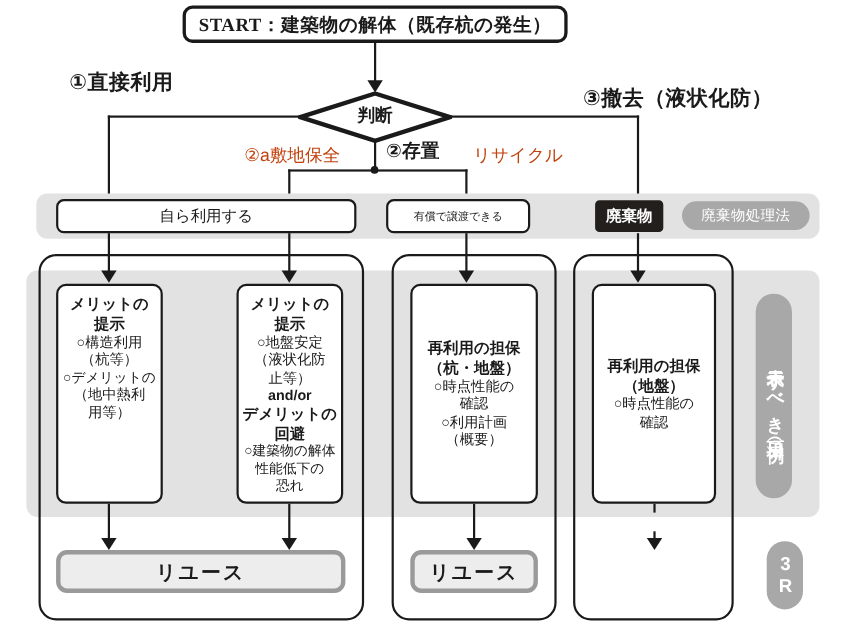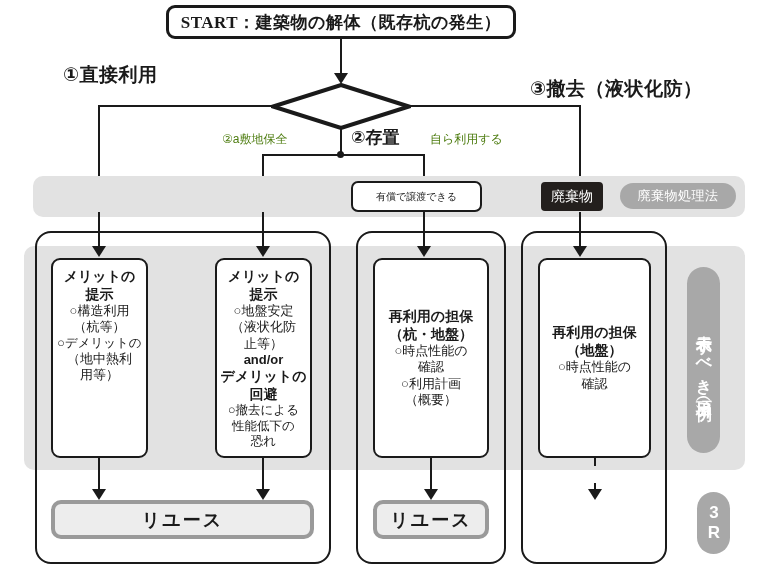--- a/index.html
+++ b/index.html
@@ -36,21 +36,21 @@
     background:#fff;
     display:flex;align-items:center;justify-content:center;
     box-sizing:border-box;
   }
   .darkbox{
     position:absolute;
     border:2px solid #231f1d;
     border-radius:4px;
     background:#231f1d;
     color:#fff;
-    font-weight:normal;
+    font-weight:bold;
     display:flex;align-items:center;justify-content:center;
     box-sizing:border-box;
   }
   .pill{
     position:absolute;
     background:#a8a8a8;
     color:#fff;
     border-radius:999px;
     display:flex;align-items:center;justify-content:center;
     font-weight:normal;
@@ -118,71 +118,77 @@
   .vline{position:absolute;background:#1a1a1a;width:2px;}
   .hline{position:absolute;background:#1a1a1a;height:2px;}
   .arrowhead{
     position:absolute;
     width:0;height:0;
     border-left:7px solid transparent;
     border-right:7px solid transparent;
     border-top:11px solid #1a1a1a;
   }
   .dot{position:absolute;width:7px;height:7px;border-radius:50%;background:#1a1a1a;}
-  .difflabel{position:absolute;font-size:12px;color:#4d7c0f;}
+  .difflabel{position:absolute;font-size:16px;color:#c2410c;}
   .biglabel{position:absolute;font-size:19px;font-weight:bold;letter-spacing:.5px;}
   .midlabel{position:absolute;font-size:17px;font-weight:bold;}
 </style>
 </head>
 <body>
 
 <div id="stage">
 
   <div class="startbox" style="left:166px;top:5px;width:350px;height:34px;font-size:17px;">
     <span>START：建築物の解体（既存杭の発生）</span>
   </div>
 
   <div class="vline" style="left:340px;top:39px;height:36px;"></div>
   <div class="arrowhead" style="left:334px;top:73px;"></div>
 
   <svg class="abs" style="left:271px;top:83px;" width="140" height="47" viewBox="0 0 140 47">
     <polygon points="70,2 138,23.5 70,45 2,23.5" fill="#ffffff" stroke="#1a1a1a" stroke-width="4"></polygon>
   </svg>
+  <div class="abs" style="left:271px;top:95px;width:140px;text-align:center;font-size:16px;font-weight:bold;">
+    <span>判断</span>
+  </div>
 
   <div class="biglabel" style="left:63px;top:62px;">
     <span>①直接利用</span>
   </div>
   <div class="biglabel" style="left:530px;top:76px;">
     <span>③撤去（液状化防）</span>
   </div>
   <div class="midlabel" style="left:351px;top:126px;">
     <span>②存置</span>
   </div>
   <div class="difflabel" style="left:222px;top:131px;">
     <span>②a敷地保全</span>
   </div>
   <div class="difflabel" style="left:430px;top:131px;">
-    <span>自ら利用する</span>
+    <span>リサイクル</span>
   </div>
 
   <div class="hline" style="left:98px;top:105px;width:176px;"></div>
   <div class="vline" style="left:98px;top:105px;height:75px;"></div>
 
   <div class="hline" style="left:408px;top:105px;width:173px;"></div>
   <div class="vline" style="left:579px;top:105px;height:75px;"></div>
 
   <div class="vline" style="left:340px;top:129px;height:26px;"></div>
   <div class="dot" style="left:337px;top:151px;"></div>
 
   <div class="hline" style="left:262px;top:154px;width:163px;"></div>
   <div class="vline" style="left:262px;top:154px;height:26px;"></div>
   <div class="vline" style="left:423px;top:154px;height:26px;"></div>
 
   <div class="graypanel" style="left:33px;top:176px;width:712px;height:41px;"></div>
 
+  <div class="thinbox" style="left:51px;top:181px;width:273px;height:31px;font-size:14px;">
+    <span>自ら利用する</span>
+  </div>
   <div class="thinbox" style="left:351px;top:181px;width:131px;height:31px;font-size:10px;">
     <span>有償で譲渡できる</span>
   </div>
   <div class="darkbox" style="left:541px;top:182px;width:62px;height:29px;font-size:14px;">
     <span>廃棄物</span>
   </div>
   <div class="pill" style="left:620px;top:183px;width:116px;height:26px;font-size:13px;">
     <span>廃棄物処理法</span>
   </div>
 
@@ -216,21 +222,21 @@
 
   <div class="contentbox" style="left:215px;top:258px;width:97px;height:200px;justify-content:flex-start;padding-top:8px;">
     <div class="cb-title">メリットの</div>
     <div class="cb-title">提示</div>
     <div class="cb-line">○地盤安定</div>
     <div class="cb-line">（液状化防</div>
     <div class="cb-line">止等）</div>
     <div class="cb-ital">and/or</div>
     <div class="cb-title">デメリットの</div>
     <div class="cb-title">回避</div>
-    <div class="cb-line sm">○撤去による</div>
+    <div class="cb-line sm">○建築物の解体</div>
     <div class="cb-line sm">性能低下の</div>
     <div class="cb-line sm">恐れ</div>
   </div>
 
   <div class="contentbox" style="left:373px;top:258px;width:116px;height:200px;">
     <div class="cb-title">再利用の担保</div>
     <div class="cb-title">（杭・地盤）</div>
     <div class="cb-line">○時点性能の</div>
     <div class="cb-line">確認</div>
     <div class="cb-line">○利用計画</div>

